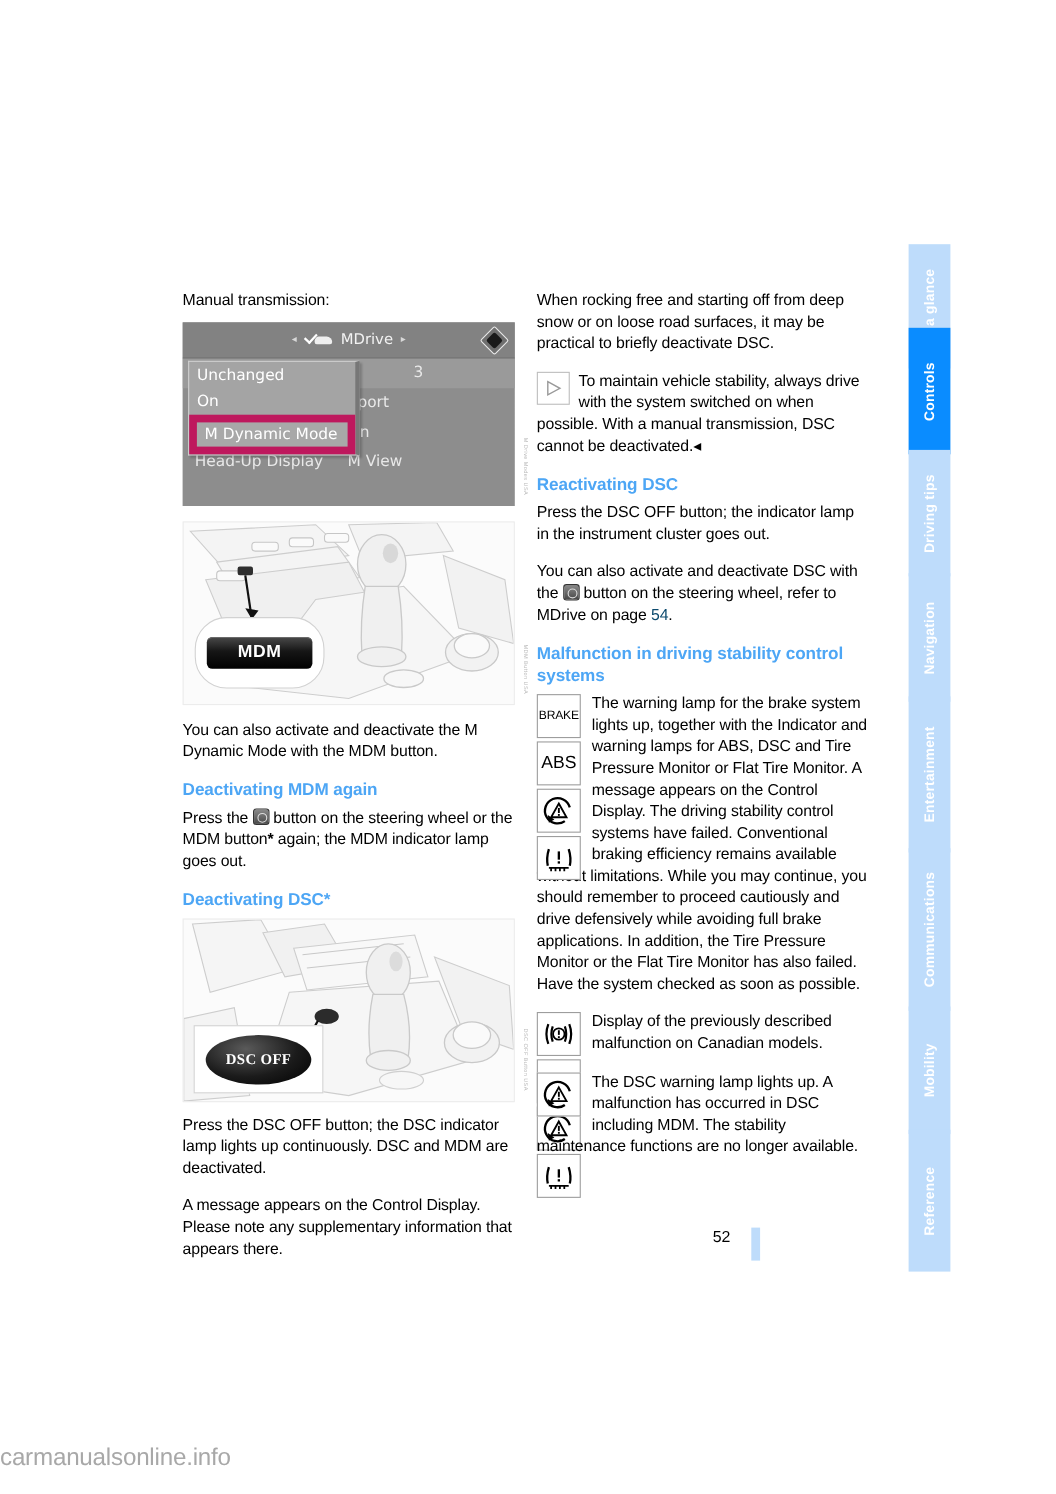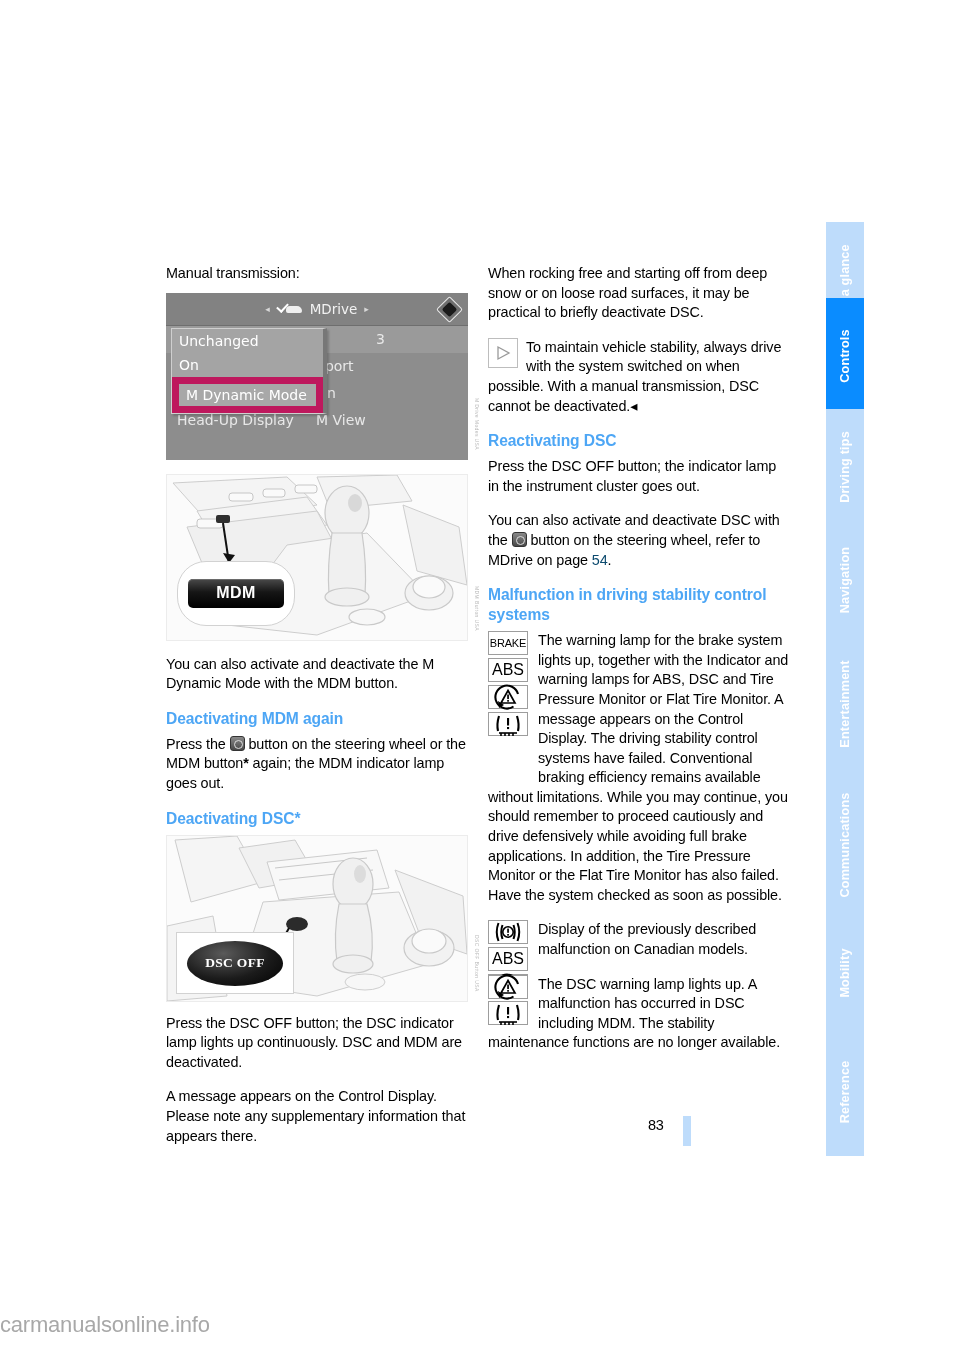--- a/index.html
+++ b/index.html
@@ -208,21 +208,21 @@
   }
 
   
   .lampblock { position: relative; margin-bottom: 0; }
   .lamps {
     position: absolute;
     left: 0; top: 0;
     width: 44px;
   }
   .lamp {
-    width: 40px; height: 24px;
+    width: 40px; height: 40px;
     border: 1px solid #9d9d9d;
     box-sizing: border-box;
     margin-bottom: 3px;
     display: flex;
     align-items: center;
     justify-content: center;
     background: #ffffff;
   }
   .lamp .txt {
     font-family: "Liberation Sans", sans-serif;
@@ -581,20 +581,20 @@
       <span class="lab">Communications</span>
     </div>
     <div class="tab" style="top:915px; height:116px;">
       <span class="lab">Mobility</span>
     </div>
     <div class="tab" style="top:1027px; height:129px;">
       <span class="lab">Reference</span>
     </div>
   </div>
 
-  <div id="pageno">83</div>
+  <div id="pageno">52</div>
   <div id="pagebar"></div>
 
   <div id="footer">
     <span class="dom">carmanualsonline.info</span>
   </div>
 
 </div>
 
 </body></html>

